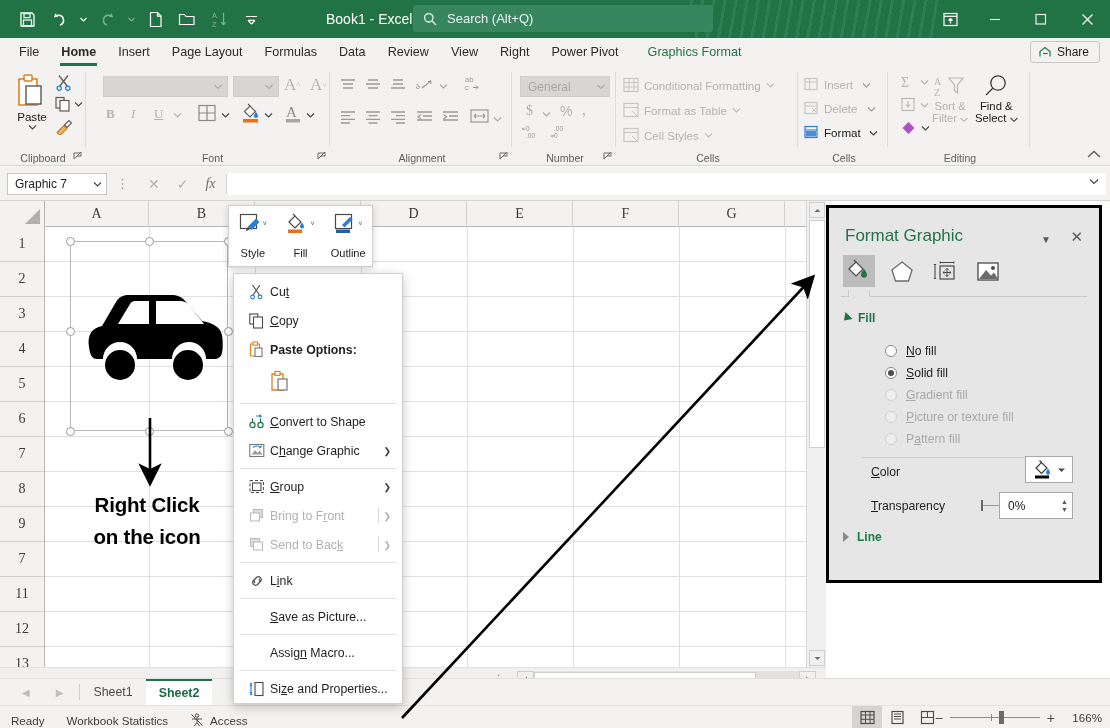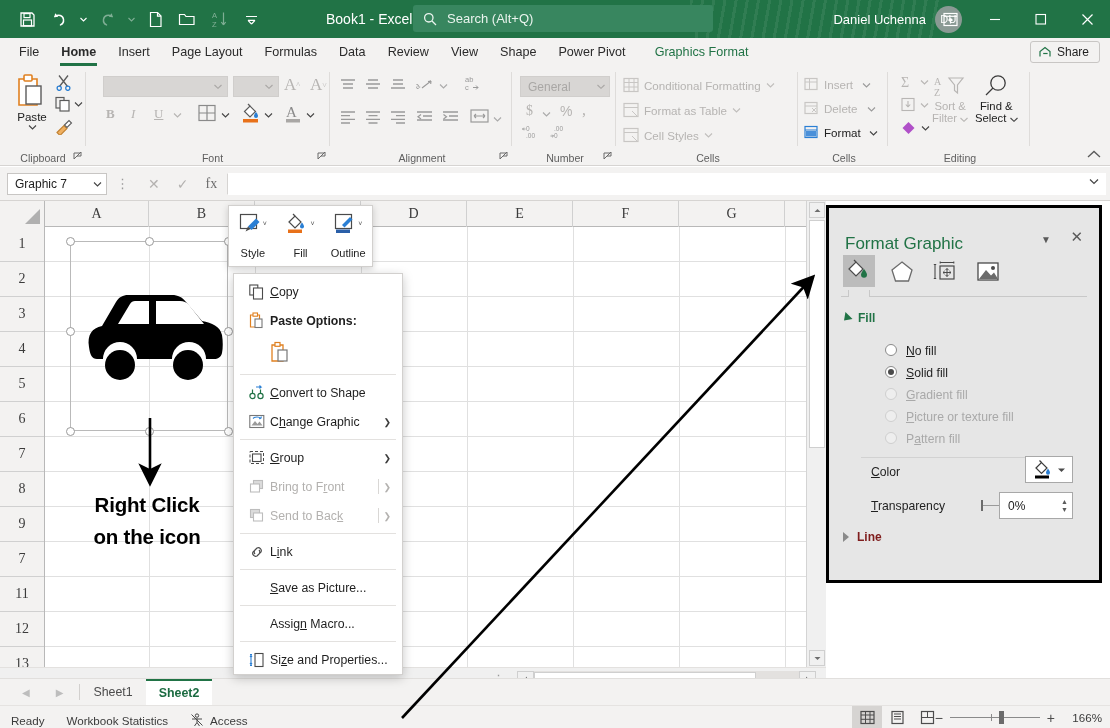--- a/index.html
+++ b/index.html
@@ -94,21 +94,21 @@
     position:absolute; left:0; top:167px; width:1110px; height:34px; background:#f3f2f1;
     border-bottom:1px solid #d6d4d2; display:flex; align-items:center;
   }
   .namebox{
     margin-left:7px; width:100px; height:22px; background:#fff; border:1px solid #c8c6c4;
     display:flex; align-items:center; padding:0 4px 0 7px; font-size:12px;
     justify-content:space-between;
   }
   .fbdots{ margin:0 9px; color:#9a9a9a; letter-spacing:0; font-size:13px; }
   .fbicons{ display:flex; align-items:center; gap:17px; color:#b4b2b0; font-size:14px; padding:0 10px; }
-  .fbicons .fx{ color:#6d6d6d; font-family:"Liberation Serif",serif; font-size:14px;}
+  .fbicons .fx{ color:#6d6d6d; font-style:italic; font-family:"Liberation Serif",serif; font-size:14px;}
   .fbinput{
     flex:1; height:22px; background:#fff; border:1px solid #fff; border-left:1px solid #d6d4d2;
     margin-right:4px; position:relative;
   }
   .fbcaret{ position:absolute; right:6px; top:4px; color:#4a4a4a; font-size:9px; }
 
   
   .sheet{ position:absolute; left:0; top:201px; width:1110px; height:489px; background:#fff; }
   .colhdr{
     position:absolute; left:0; top:0; height:26px; width:806px;
@@ -218,38 +218,38 @@
   .pasteopt{ height:36px; display:flex; align-items:center; padding-left:36px; }
   u{ text-decoration:underline; }
 
   
   .pane{
     position:absolute; left:826px; top:205px; width:276px; height:378px;
     background:#e6e6e6; border:3.5px solid #000; z-index:30;
   }
   .pane-inner{ position:relative; width:100%; height:100%; background:#e6e6e6; }
   .pane-title{
-    position:absolute; left:16px; top:18px; font-size:17px; color:#217346;margin-top:8px;
+    position:absolute; left:16px; top:18px; font-size:17px; color:#217346;
   }
   .pane-caret{ position:absolute; right:48px; top:26px; color:#5a5a5a; font-size:10px; }
   .pane-close{ position:absolute; right:16px; top:20px; color:#5a5a5a; font-size:15px; }
   .pane-tabs{ position:absolute; left:14px; top:47px; display:flex; gap:11px; }
   .ptab{ width:32px;height:32px; display:flex;align-items:center;justify-content:center; }
   .ptab.sel{ background:#bcbcbc; }
   .pane-rule{ position:absolute; left:12px; right:12px; top:88px; height:1px; background:#c8c8c8; }
   .pane-notch{
     position:absolute; left:19px; top:82px; width:22px; height:7px;
     border-left:1px solid #c8c8c8; border-right:1px solid #c8c8c8; background:#e6e6e6;
     transform:skewX(0deg);
   }
   .sect-head{ position:absolute; display:flex; align-items:center; gap:8px; font-size:12px; }
   .sect-head.green{ color:#217346; font-weight:bold; }
-  .sect-head.dark{ color:#7f1d1d; font-weight:bold; }
+  .sect-head.dark{ color:#15803d; font-weight:bold; }
   .tri-r{ width:0;height:0;border-top:5px solid transparent;border-bottom:5px solid transparent;border-left:6px solid #8a8a8a; }
-  .radio-row{ position:absolute; left:56px; display:flex; gap:9px; font-size:12.2px; color:#1f1f1f;}
+  .radio-row{ position:absolute; left:56px; display:flex; align-items:center; gap:9px; font-size:12.2px; color:#1f1f1f;}
   .radio-row.disabled{ color:#a9a9a9; }
   .rd{ width:12px;height:12px;border-radius:50%;border:1px solid #8a8a8a;background:#fff;
        display:flex;align-items:center;justify-content:center;}
   .rd.on::after{ content:""; width:6px;height:6px;border-radius:50%;background:#4a4a4a;}
   .rd.off-dis{ border:1px solid #cfcfcf; background:#eee; }
   .pane-sep{ position:absolute; left:32px; right:28px; height:1px; background:#d2d2d2; }
   .fieldlabel{ position:absolute; left:42px; font-size:12.2px; color:#1f1f1f; }
   .colorbtn{
     position:absolute; right:26px; width:48px; height:27px; border:1px solid #a8a8a8; background:#fff;
     display:flex; align-items:center; justify-content:center; gap:3px;
@@ -327,24 +327,20 @@
       </div>
     </div>
     <div class="title-text">Book1  -  Excel</div>
     <div class="searchbox">
       <svg width="14" height="14" viewBox="0 0 14 14">
           <circle cx="5.8" cy="5.8" r="4.2" fill="none" stroke="#eaf4ee" stroke-width="1.3"></circle>
           <path d="M9 9l4 4" stroke="#eaf4ee" stroke-width="1.3"></path>
         </svg>
       <span>Search (Alt+Q)</span>
     </div>
-    <div class="acct">
-      <span>Daniel Uchenna</span>
-      <span class="avatar">DU</span>
-    </div>
     <div class="wincontrols">
       <div class="ribdisp">
         <svg width="15" height="15" viewBox="0 0 15 15">
             <rect x="1" y="1.5" width="13" height="12" fill="none" stroke="#fff" stroke-width="1.2"></rect>
             <path d="M1 4.3h13" stroke="#fff" stroke-width="1.2"></path>
             <path d="M7.5 11.5V6.5M7.5 6.5l-2 2M7.5 6.5l2 2" fill="none" stroke="#fff" stroke-width="1.2"></path>
           </svg>
       </div>
       <div>
           <svg width="12" height="12" viewBox="0 0 12 12">
@@ -366,21 +362,21 @@
 
   <div class="ribbon-tabs">
     <div class="rtab">File</div>
     <div class="rtab active">Home</div>
     <div class="rtab">Insert</div>
     <div class="rtab">Page Layout</div>
     <div class="rtab">Formulas</div>
     <div class="rtab">Data</div>
     <div class="rtab">Review</div>
     <div class="rtab">View</div>
-    <div class="rtab">Shape</div>
+    <div class="rtab">Right</div>
     <div class="rtab">Power Pivot</div>
     <div class="rtab ctx">Graphics Format</div>
     <div class="share-btn">
       <svg width="13" height="12" viewBox="0 0 13 12">
           <path d="M1 10.5V5.5l5-4 5 4v5" fill="none" stroke="#217346" stroke-width="1.2"></path>
           <path d="M4.2 7.5h4.4" stroke="#217346" stroke-width="1.2"></path>
         </svg>
       <span>Share</span>
     </div>
   </div>
@@ -938,20 +934,30 @@
         <span class="cv">˅</span>
       </div>
       <span class="lbl">Outline</span>
     </div>
   </div>
 
   <div class="ctxmenu">
     <div class="mi">
       <span class="mic">
         <svg width="15" height="16" viewBox="0 0 15 16">
+            <path d="M3.5 1l7 10M11 1l-7 10" stroke="#4a4a4a" stroke-width="1.1" fill="none"></path>
+            <circle cx="3.6" cy="13" r="1.9" fill="none" stroke="#2a7fd4" stroke-width="1.1"></circle>
+            <circle cx="11" cy="13" r="1.9" fill="none" stroke="#2a7fd4" stroke-width="1.1"></circle>
+          </svg>
+      </span>
+      <span class="mt">Cu<u>t</u></span>
+    </div>
+    <div class="mi">
+      <span class="mic">
+        <svg width="15" height="16" viewBox="0 0 15 16">
             <rect x="0.8" y="1" width="8" height="10" fill="none" stroke="#4a4a4a" stroke-width="1.1"></rect>
             <rect x="4.5" y="4" width="9" height="11" fill="#fff" stroke="#4a4a4a" stroke-width="1.1"></rect>
           </svg>
       </span>
       <span class="mt"><u>C</u>opy</span>
     </div>
     <div class="mi bold">
       <span class="mic">
         <svg width="15" height="17" viewBox="0 0 15 17">
             <path d="M1.5 3h9v12h-9z" fill="#fff" stroke="#e08020" stroke-width="1.2"></path>

